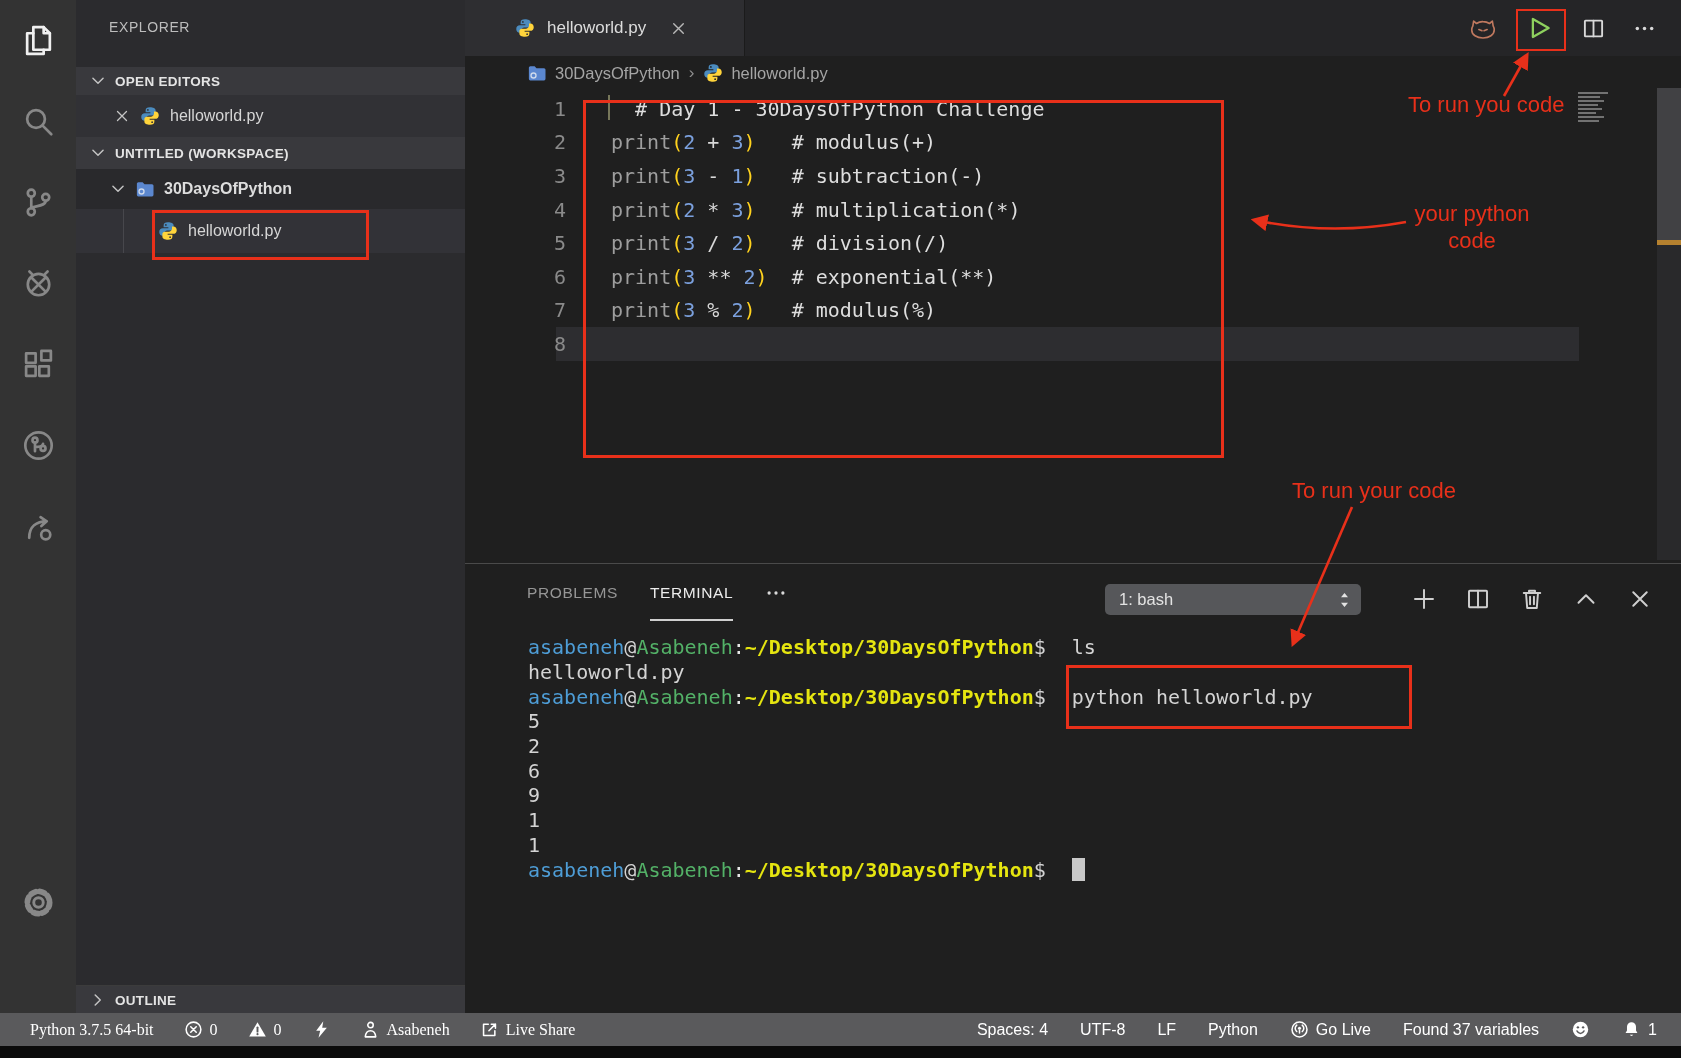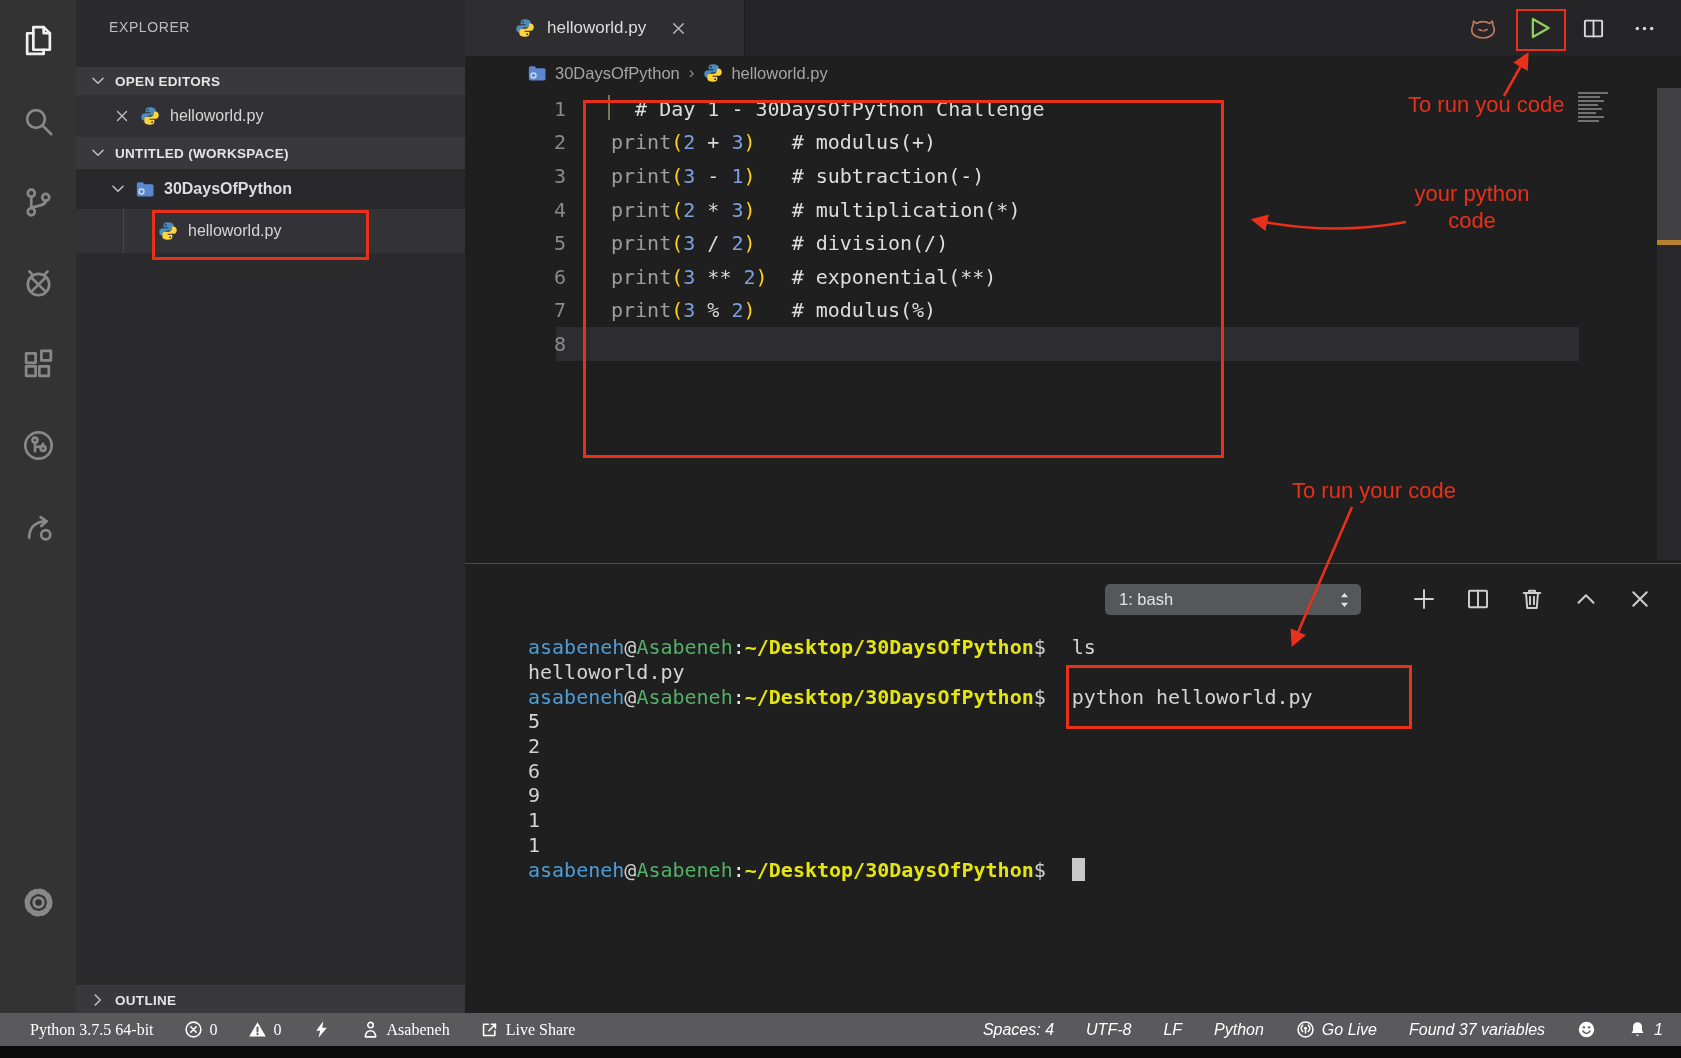--- a/index.html
+++ b/index.html
@@ -106,21 +106,21 @@
   .t-path{color:#e5e510;font-weight:700;}
   .t-dollar{color:#d4d4d4;}
   .t-cmd{color:#d4d4d4;margin-left:26px;}
   .t-out{color:#d4d4d4;}
   .t-cursor{display:inline-block;width:13px;height:23px;background:#c8c8c8;margin-left:26px;}
 
   
   .statusbar{position:absolute;left:0;top:1013px;width:1681px;height:33px;background:#5a5a5c;color:#ffffff;
              display:flex;align-items:center;font-size:16px;}
   .sb-left{display:flex;align-items:center;gap:30px;padding-left:30px;font-family:Liberation Serif, serif;}
-  .sb-right{display:flex;align-items:center;gap:32px;margin-left:auto;padding-right:18px;font-style:italic;}
+  .sb-right{display:flex;align-items:center;gap:32px;margin-left:auto;padding-right:24px;}
   .sb-item{display:flex;align-items:center;gap:7px;cursor:pointer;white-space:nowrap;}
   .sb-item svg{width:19px;height:19px;}
   .bottomgap{position:absolute;left:0;top:1046px;width:1681px;height:12px;background:#0b0b0b;}
 
   
   .ann-box{position:absolute;border:3px solid #e8301a;pointer-events:none;}
   .ann-text{position:absolute;color:#e8301a;font-size:22px;pointer-events:none;}
   #arrows{position:absolute;left:0;top:0;width:1681px;height:1058px;pointer-events:none;}
 </style>
 </head>
@@ -337,20 +337,33 @@
           <div style="width: 26px;"></div>
           <div style="width: 21px;"></div>
         </div>
       <div class="scrollstrip">
         <div class="scrollthumb"></div>
         <div class="scrollmark"></div>
       </div>
     </div>
 
     <div class="panel">
+      <div class="paneltabs">
+        <div class="ptab">
+          <span>PROBLEMS</span>
+        </div>
+        <div class="ptab active">
+          <span>TERMINAL</span>
+        </div>
+        <div class="ptab-more"><svg viewBox="0 0 16 16">
+              <circle cx="3" cy="8" r="1.2" fill="currentColor"></circle>
+              <circle cx="8" cy="8" r="1.2" fill="currentColor"></circle>
+              <circle cx="13" cy="8" r="1.2" fill="currentColor"></circle>
+            </svg></div>
+      </div>
 
       <div class="shellselect">
         <span class="lbl">1: bash</span>
         <span class="ud"><svg viewBox="0 0 13 18">
               <path d="M6.5 2L10 6.2H3zM6.5 16L10 11.8H3z" fill="currentColor"></path>
             </svg></span>
       </div>
       <div class="picon" style="left:947px"><svg viewBox="0 0 16 16" fill="none" stroke="currentColor" stroke-width="1.3" stroke-linecap="round" stroke-linejoin="round">
             <path d="M8 2v12M2 8h12"></path>
           </svg></div>
@@ -480,21 +493,21 @@
       </div>
   </div>
   <div class="bottomgap"></div>
 
   <div class="ann-box" style="left:583px;top:100px;width:635px;height:352px;"></div>
   <div class="ann-box" style="left:1516px;top:9px;width:46px;height:38px;border-width:2px;"></div>
   <div class="ann-box" style="left:152px;top:210px;width:211px;height:44px;"></div>
   <div class="ann-box" style="left:1066px;top:665px;width:340px;height:58px;"></div>
 
   <div class="ann-text" style="left:1408px;top:92px;">To run you code</div>
-  <div class="ann-text" style="left:1390px;top:180px;width:164px;text-align:center;line-height:27px;">
+  <div class="ann-text" style="left:1390px;top:200px;width:164px;text-align:center;line-height:27px;">
     <div>your python</div>
     <div>code</div>
   </div>
   <div class="ann-text" style="left:1292px;top:478px;">To run your code</div>
 
   <svg id="arrows">
     <defs>
       <marker id="ah" viewBox="0 0 10 10" refX="8" refY="5" markerWidth="6.5" markerHeight="6.5" orient="auto-start-reverse">
         <path d="M0 0L10 5L0 10z" fill="#e8301a"></path>
       </marker>

